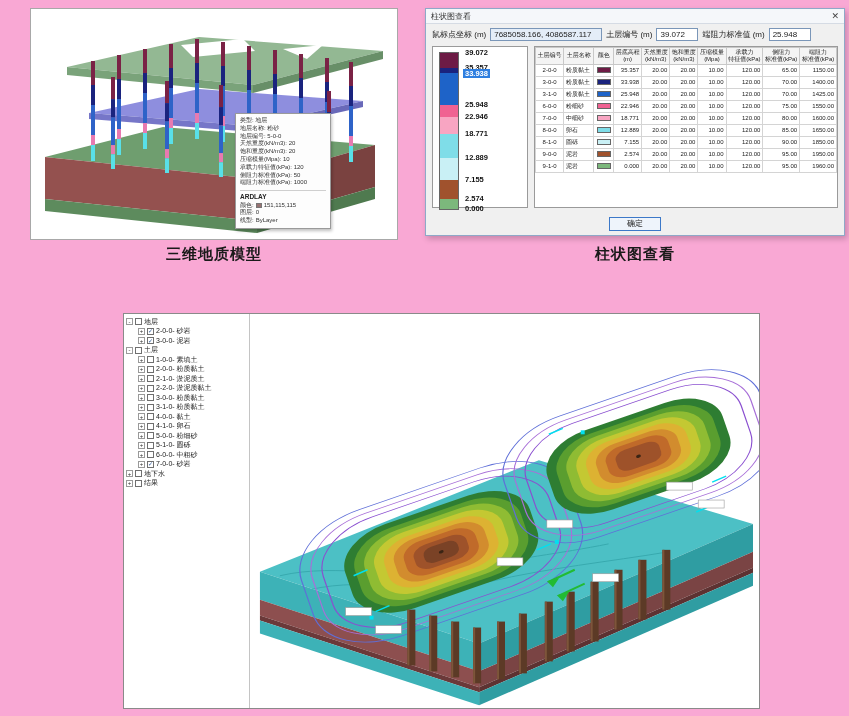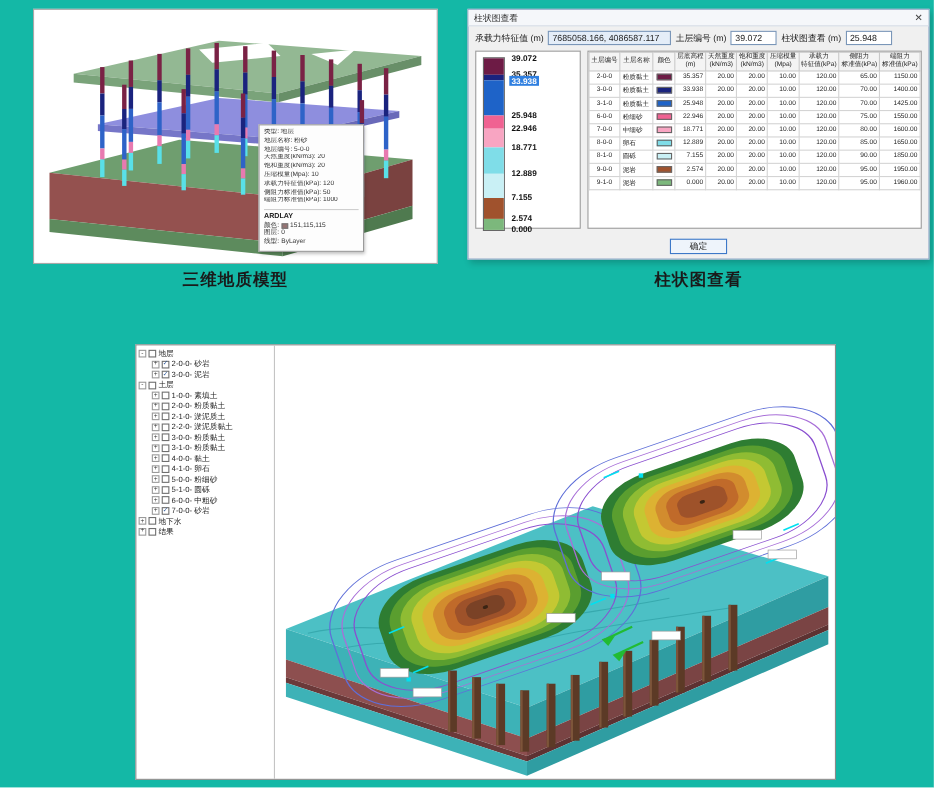--- a/index.html
+++ b/index.html
@@ -1,18 +1,18 @@
 <!DOCTYPE html>
 <html><head>
 <meta charset="utf-8">
 <style>
   * { margin:0; padding:0; box-sizing:border-box; }
   html,body { width:849px; height:716px; background:#fff;
     font-family:"Liberation Sans","DejaVu Sans",sans-serif; }
-  .canvas { position:relative; width:849px; height:716px; background:#14b8a6; overflow:hidden; }
+  .canvas { position:relative; width:849px; height:716px; background:#f9a8d4; overflow:hidden; }
 
   
   .model-panel { position:absolute; left:30px; top:8px; width:368px; height:232px;
     border:1px solid #a8a8a8; background:#fff; }
   .model-panel svg { display:block; width:100%; height:100%; }
   .tooltip { position:absolute; left:204px; top:104px; width:96px; background:#fdfdfd;
     border:1px solid #9a9a9a; box-shadow:1px 2px 3px rgba(0,0,0,.25);
     font-size:6px; line-height:1.3; color:#333; padding:3px 4px; }
   .tooltip .tt-line { white-space:nowrap; overflow:hidden; }
   .tooltip .tt-sep { border-top:1px solid #cfcfcf; margin:3px 0 2px; }
@@ -170,25 +170,25 @@
       </div>
     </div>
   </div>
 
   <div class="dialog">
     <div class="dlg-titlebar">
       <span class="dlg-title">柱状图查看</span>
       <span class="dlg-close">✕</span>
     </div>
     <div class="dlg-fields">
-      <label>承载力特征值 (m)</label>
+      <label>鼠标点坐标 (m)</label>
       <span class="fld coords">7685058.166, 4086587.117</span>
       <label>土层编号 (m)</label>
       <span class="fld num">39.072</span>
-      <label>柱状图查看 (m)</label>
+      <label>端阻力标准值 (m)</label>
       <span class="fld num">25.948</span>
     </div>
     <div class="dlg-content">
       <div class="legend-box">
         <div class="legend-colorbar">
             <div style="height: 14.8px; background: rgb(109, 27, 69);"></div>
             <div style="height: 5.7px; background: rgb(26, 35, 126);"></div>
             <div style="height: 31.9px; background: rgb(30, 99, 200);"></div>
             <div style="height: 12px; background: rgb(240, 98, 146);"></div>
             <div style="height: 16.7px; background: rgb(248, 165, 194);"></div>

